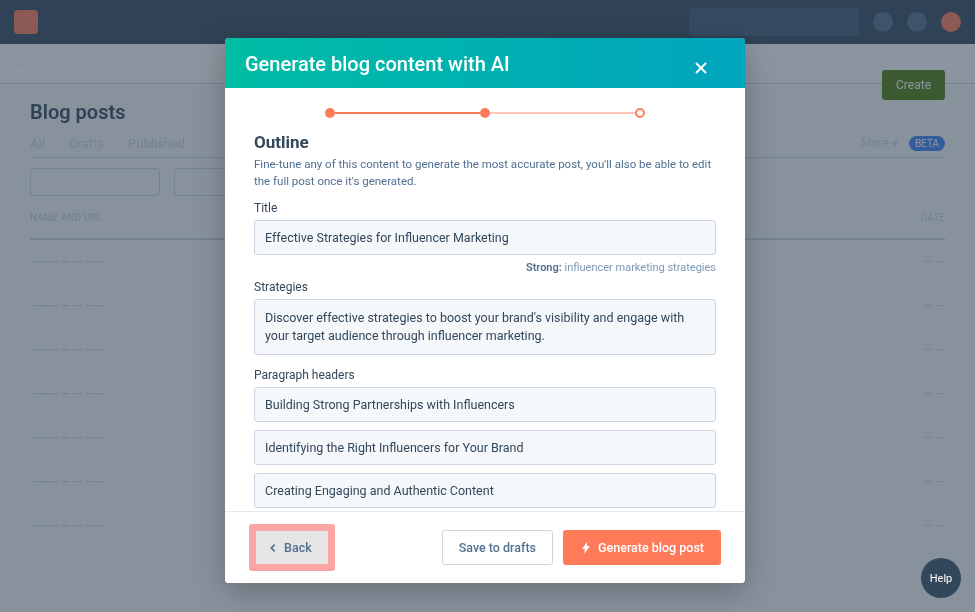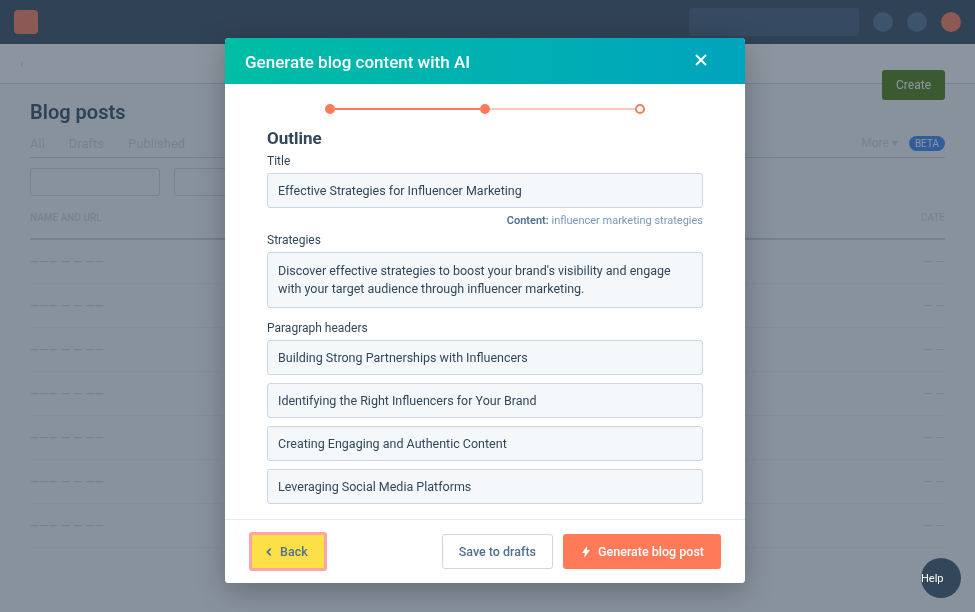--- a/index.html
+++ b/index.html
@@ -64,27 +64,27 @@
       background:#fff;
       border-radius:4px;
       box-shadow:0 8px 30px rgba(0,0,0,0.25);
       display:flex; flex-direction:column;
       overflow:hidden;
     }
     .modal-header {
       background: linear-gradient(90deg,#00bda5 0%, #00a4bd 100%);
       color:#fff;
       padding:14px 36px 12px 20px;
-      display:flex; align-items:flex-start;
-      font-size:17px; font-weight:500;
+      display:flex; align-items:flex-end;
+      font-size:20px; font-weight:500;
     }
     .modal-close { margin-left:auto; cursor:pointer; display:flex; }
     .modal-close svg{ width:16px; height:16px;}
     .modal-body {
-      padding:16px 42px 4px;
+      padding:16px 29px 4px;
       flex:1; overflow-y:auto;
       font-size:13px; color:#33475b;
     }
     .stepper { display:flex; align-items:center; justify-content:center; gap:0; margin:4px 0 14px;}
     .step-dot { width:10px; height:10px; border-radius:50%; background:#ff7a59;}
     .step-dot.hollow { background:#fff; border:2px solid #ff7a59; box-sizing:border-box;}
     .step-line { width:145px; height:2px; background:#ff7a59; }
     .step-line.light{ background:#ffc7b8;}
     .outline-title { font-size:17px; font-weight:700; margin-bottom:4px;}
     .outline-desc { font-size:11.5px; color:#516f90; line-height:1.5; margin-bottom:10px;}
@@ -111,35 +111,35 @@
     }
     .btn {
       font-size:12.5px; font-weight:500;
       padding:9px 16px;
       border-radius:3px;
       cursor:pointer;
       display:inline-flex; align-items:center; gap:6px;
       border:1px solid transparent;
     }
     .btn-back {
-      background:#fde047; border:3px solid #fca5a5; color:#516f90;padding-left:12px;
+      background:#e5e5e5; border:7px solid #fca5a5; color:#516f90;padding-left:12px;
     }
     .btn-save {
       background:#fff; border:1px solid #cbd6e2; color:#516f90;
       margin-left:auto;
     }
     .btn-primary {
       background:#ff7a59; color:#fff; margin-left:10px;
     }
     .btn-primary svg{width:12px;height:12px;}
     .help-fab {
       position:absolute; right:14px; bottom:14px;
       width:40px; height:40px; border-radius:50%;
       background:#33475b; color:#fff;
-      display:flex; align-items:center; justify-content:flex-start;
+      display:flex; align-items:center; justify-content:center;
       font-size:11px;
     }
     .beta-pill { font-size:10px; background:#3b82f6; color:#fff; padding:2px 6px; border-radius:8px; margin-left:8px;}
   </style>
 </head>
 <body>
 
 <div class="app-bg">
   <div class="topbar">
     <div class="topbar-logo"></div>
@@ -223,25 +223,26 @@
   <div class="modal-body">
     <div class="stepper">
       <span class="step-dot"></span>
       <span class="step-line"></span>
       <span class="step-dot"></span>
       <span class="step-line light"></span>
       <span class="step-dot hollow"></span>
     </div>
 
     <div class="outline-title">Outline</div>
+    <div class="outline-desc">Fine-tune any of this content to generate the most accurate post, you'll also be able to edit the full post once it's generated.</div>
 
     <div class="field-label">Title</div>
     <input class="text-input" value="Effective Strategies for Influencer Marketing" style="">
     <div class="keyword-line">
-      <b>Content:</b>
+      <b>Strong:</b>
       <span>influencer marketing strategies</span>
     </div>
 
     <div class="field-label">Strategies</div>
     <textarea class="text-area" rows="2" style="">Discover effective strategies to boost your brand's visibility and engage with your target audience through influencer marketing.</textarea>
 
     <div class="field-label" style="margin-top:10px">Paragraph headers</div>
     <input class="text-input para-input" value="Building Strong Partnerships with Influencers" style="">
     <input class="text-input para-input" value="Identifying the Right Influencers for Your Brand" style="">
     <input class="text-input para-input" value="Creating Engaging and Authentic Content" style="">

